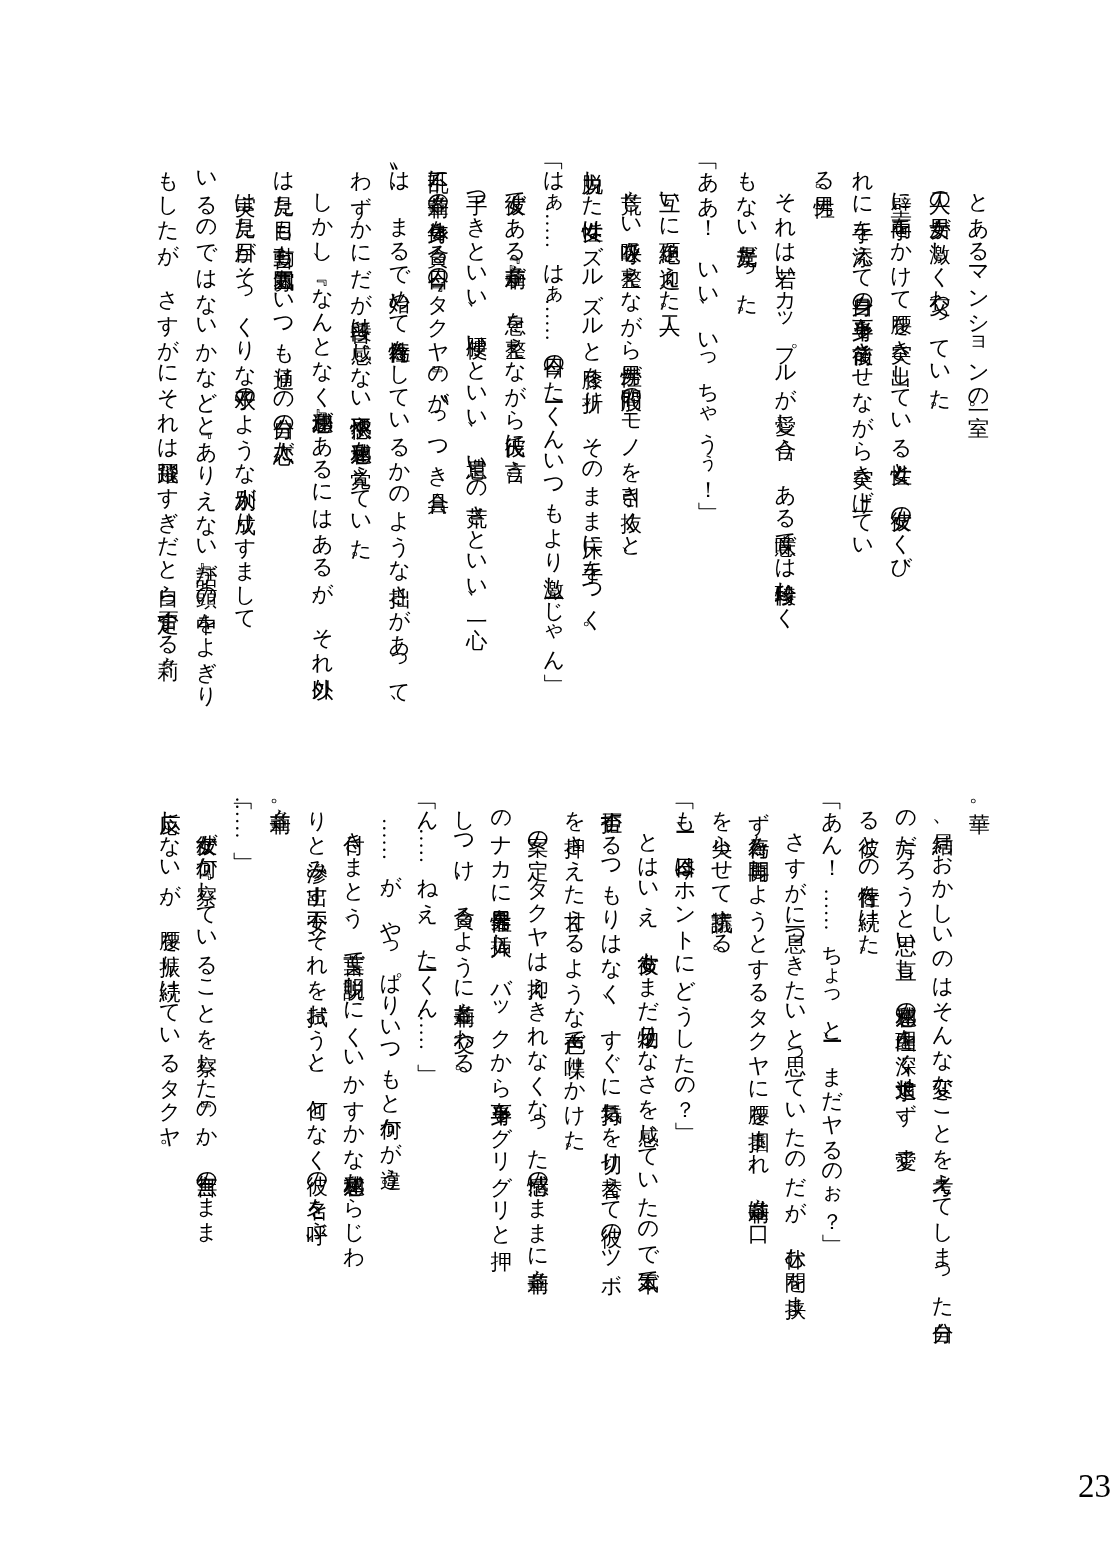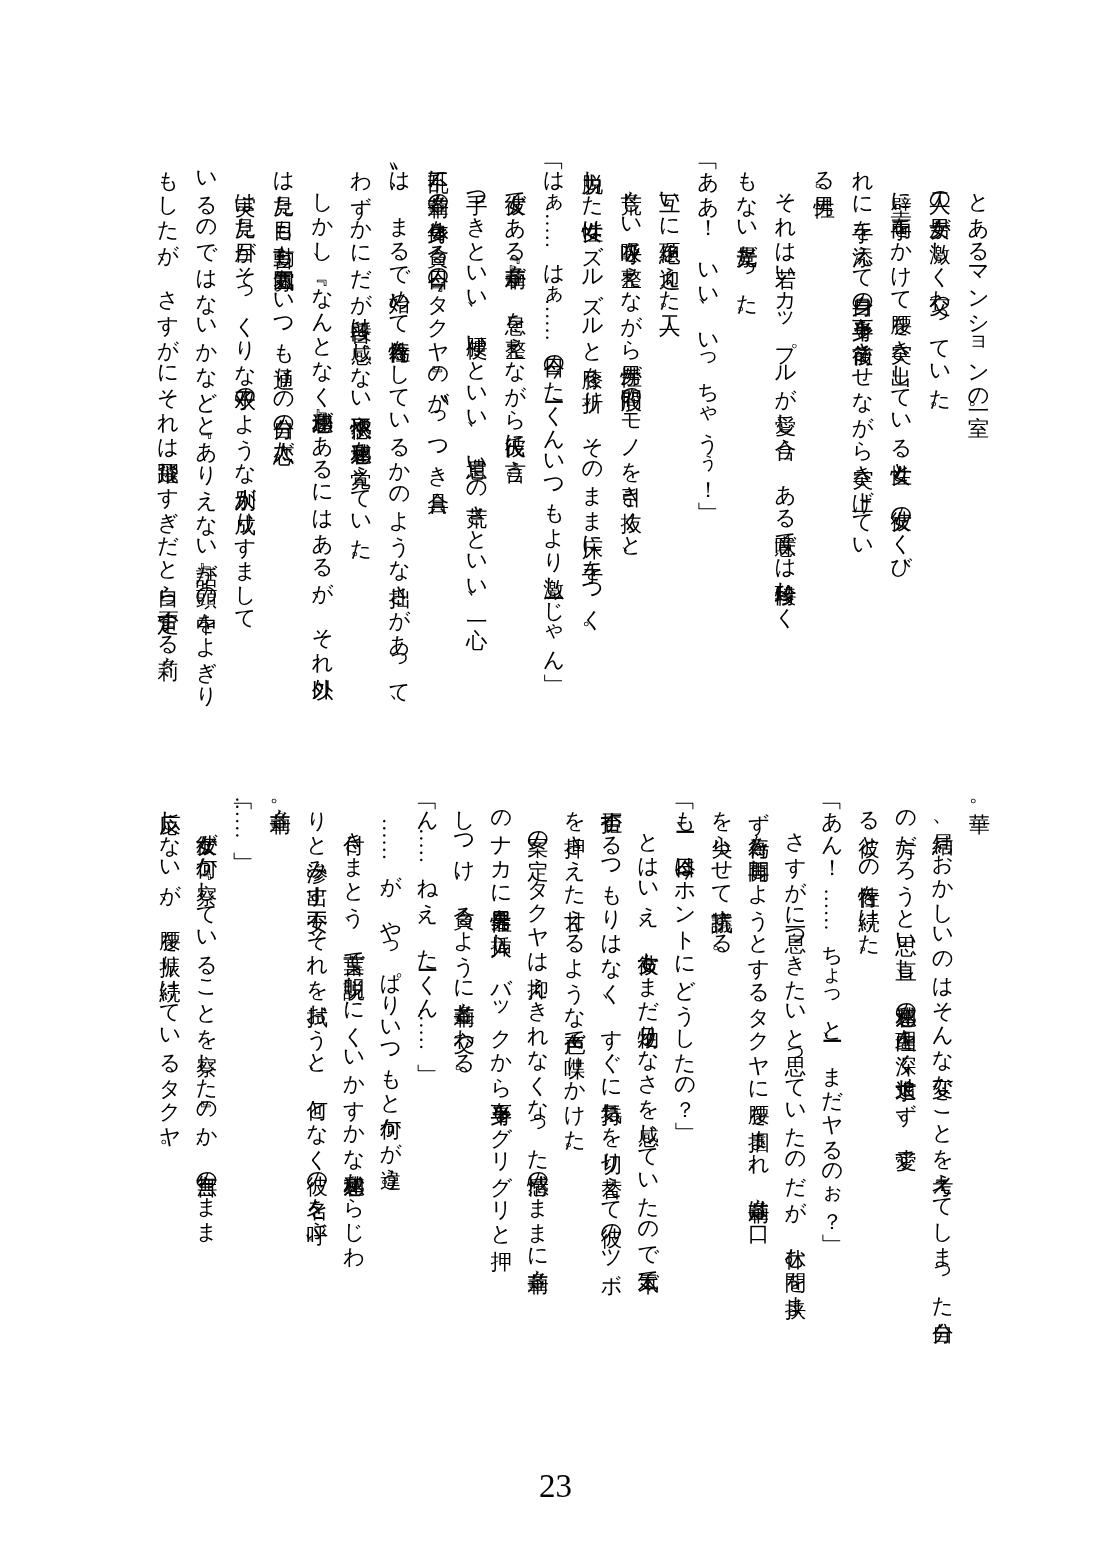--- a/index.html
+++ b/index.html
@@ -38,21 +38,21 @@
     padding: 0;
     white-space: nowrap;
   }
   .block-top .tcol { line-height: 38.6px; }
   .block-bottom .tcol { line-height: 36.8px; }
   .page-number {
     position: absolute;
     top: 1468px;
     left: 0;
     width: 100%;
-    text-align: center;
+    text-align: right;
     font-size: 33px;
     color: #000000;
   }
 </style>
 </head>
 <body>
 
 <div class="page">
   <section class="text-block block-top">
       <div class="tcol">　とあるマンションの一室。</div>

